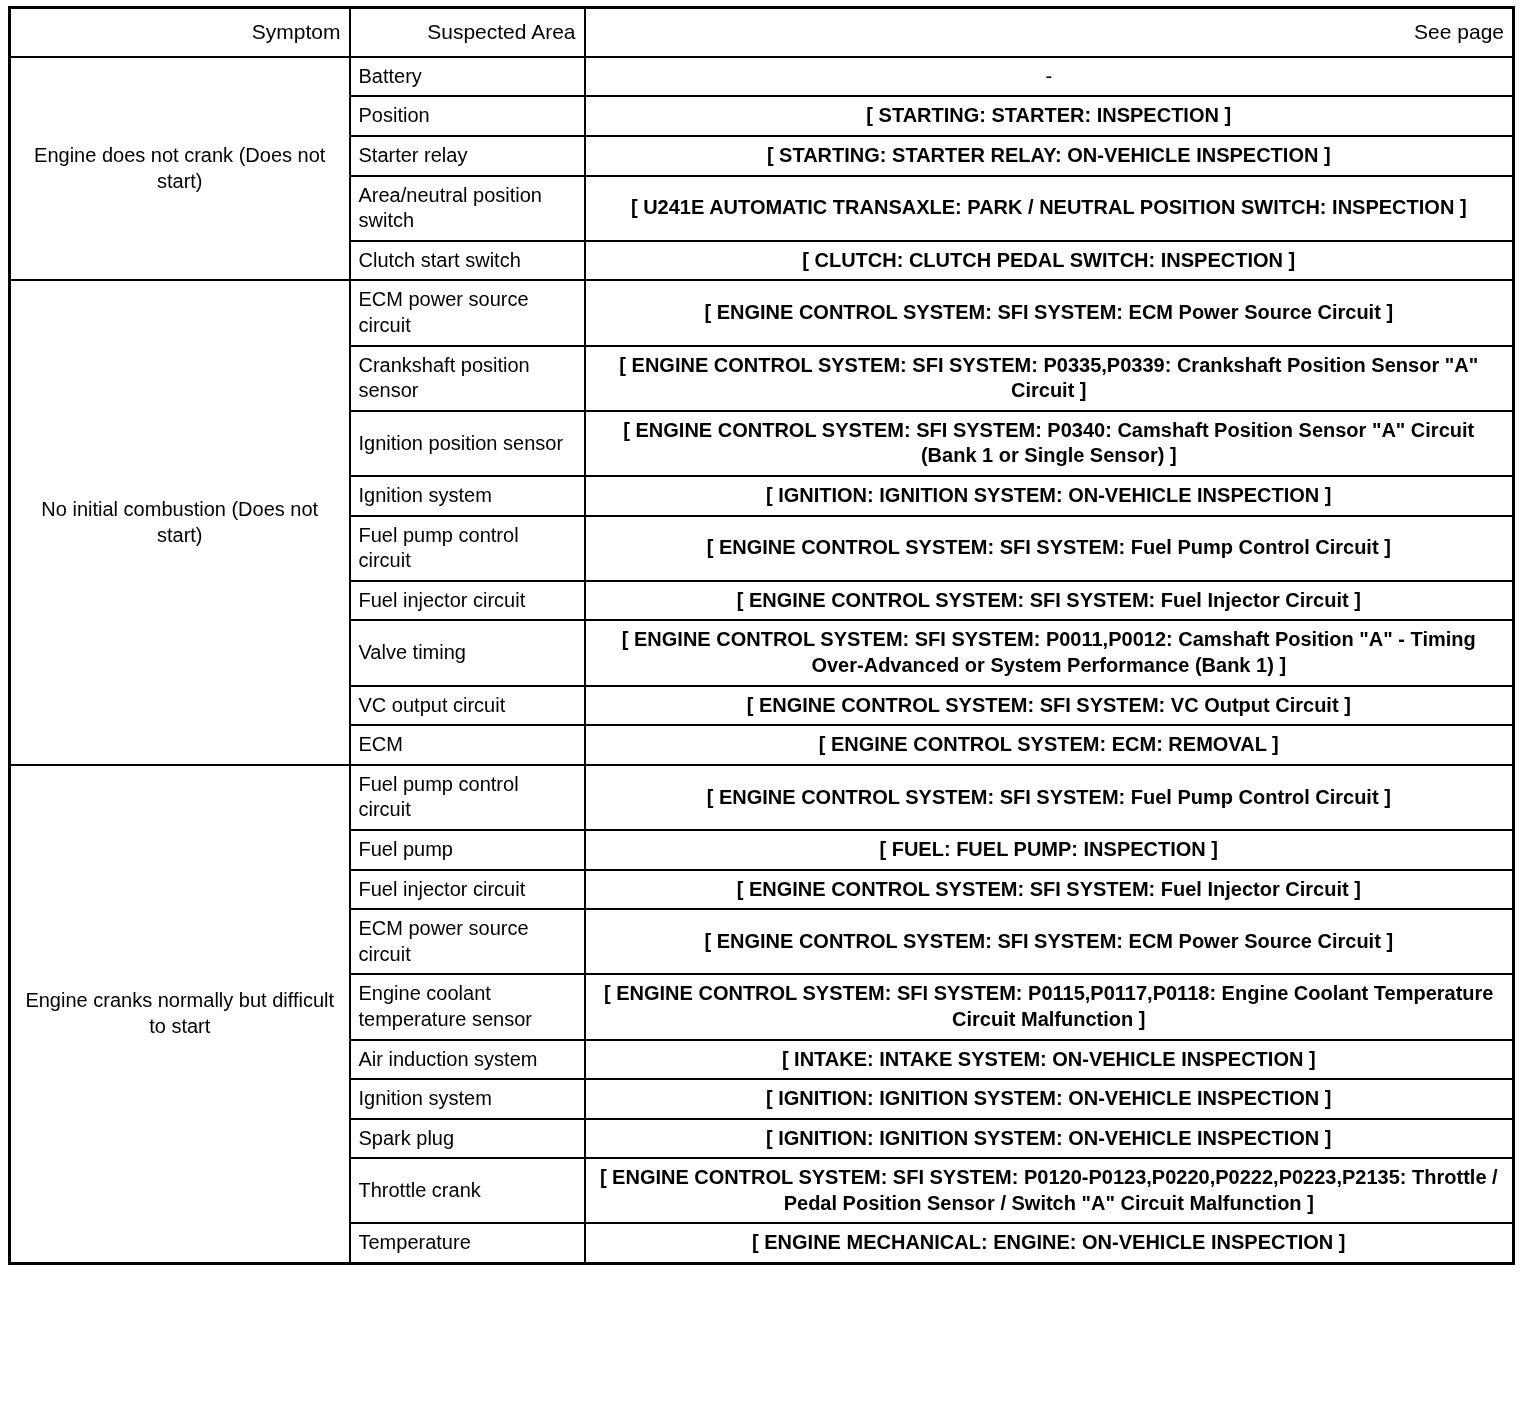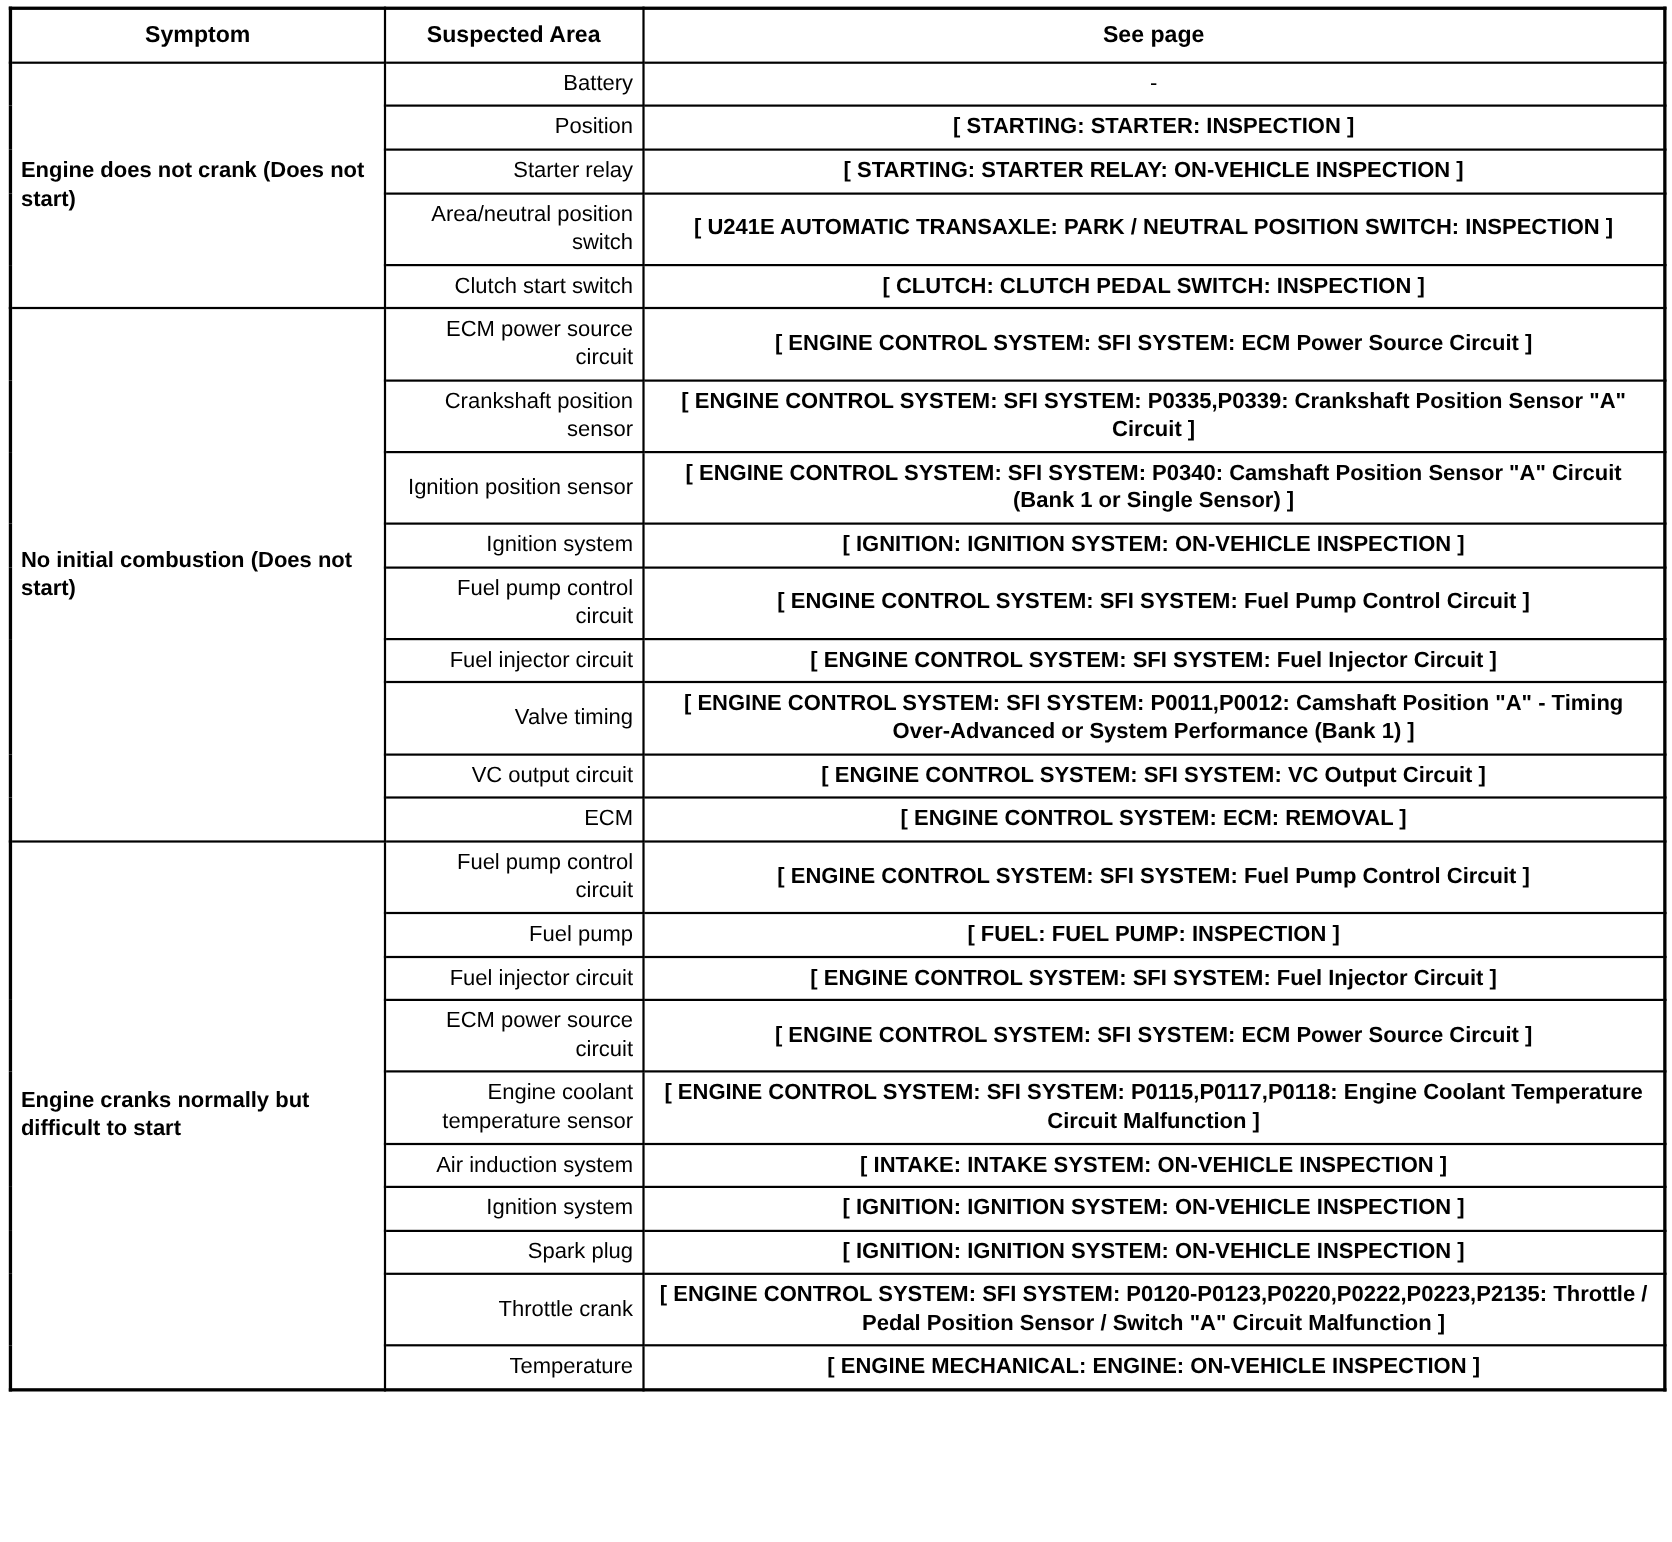--- a/index.html
+++ b/index.html
@@ -29,33 +29,33 @@
   table.diag col.c3 { width: 929px; }
 
   table.diag th, table.diag td {
     border: 2px solid #000;
     padding: 6px 8px;
     vertical-align: middle;
     font-size: 20px;
     line-height: 1.28;
   }
   table.diag thead th {
-    text-align: center;
-    font-weight: bold;
+    text-align: right;
+    font-weight: normal;
     font-size: 21px;
     padding: 10px 8px;
   }
   td.symptom {
-    text-align: left;
+    text-align: center;
     vertical-align: top;
     padding-top: 10px;
-    font-weight: bold;
+    font-weight: normal;
   }
   td.area {
-    text-align: right;
+    text-align: left;
     font-weight: normal;
   }
   td.page {
     text-align: center;
     font-weight: bold;
   }
   td.page.dash {
     font-weight: normal;
   }
   .sym-inner {

